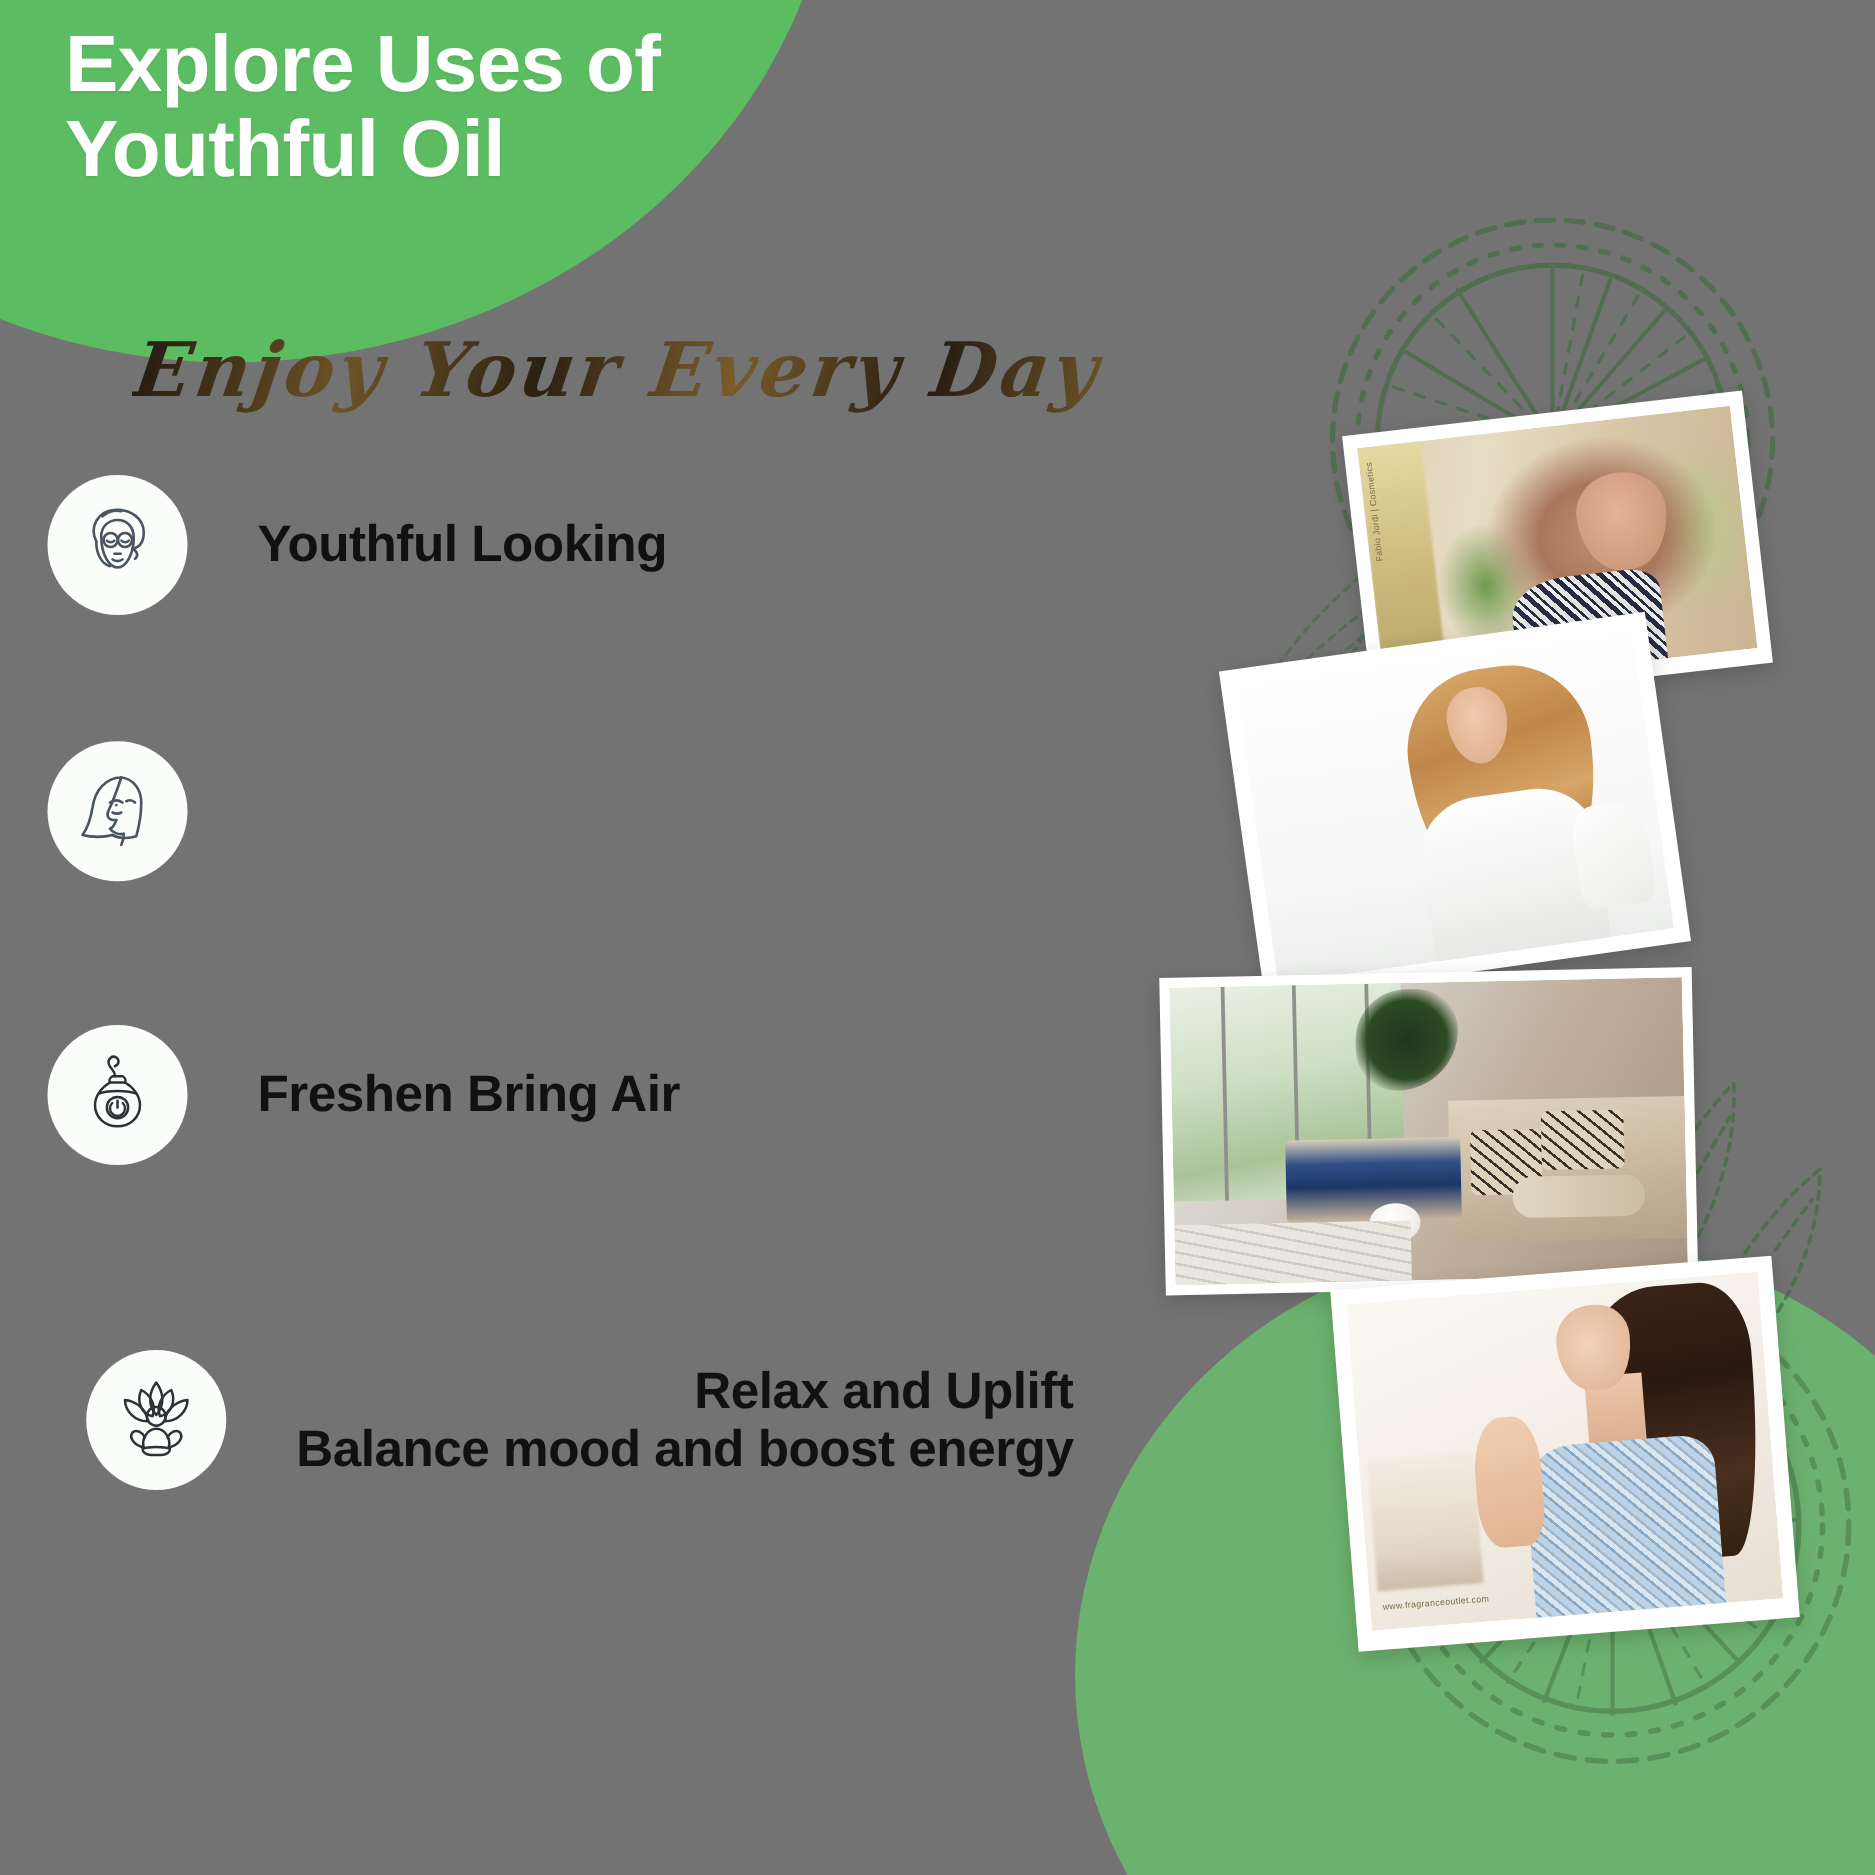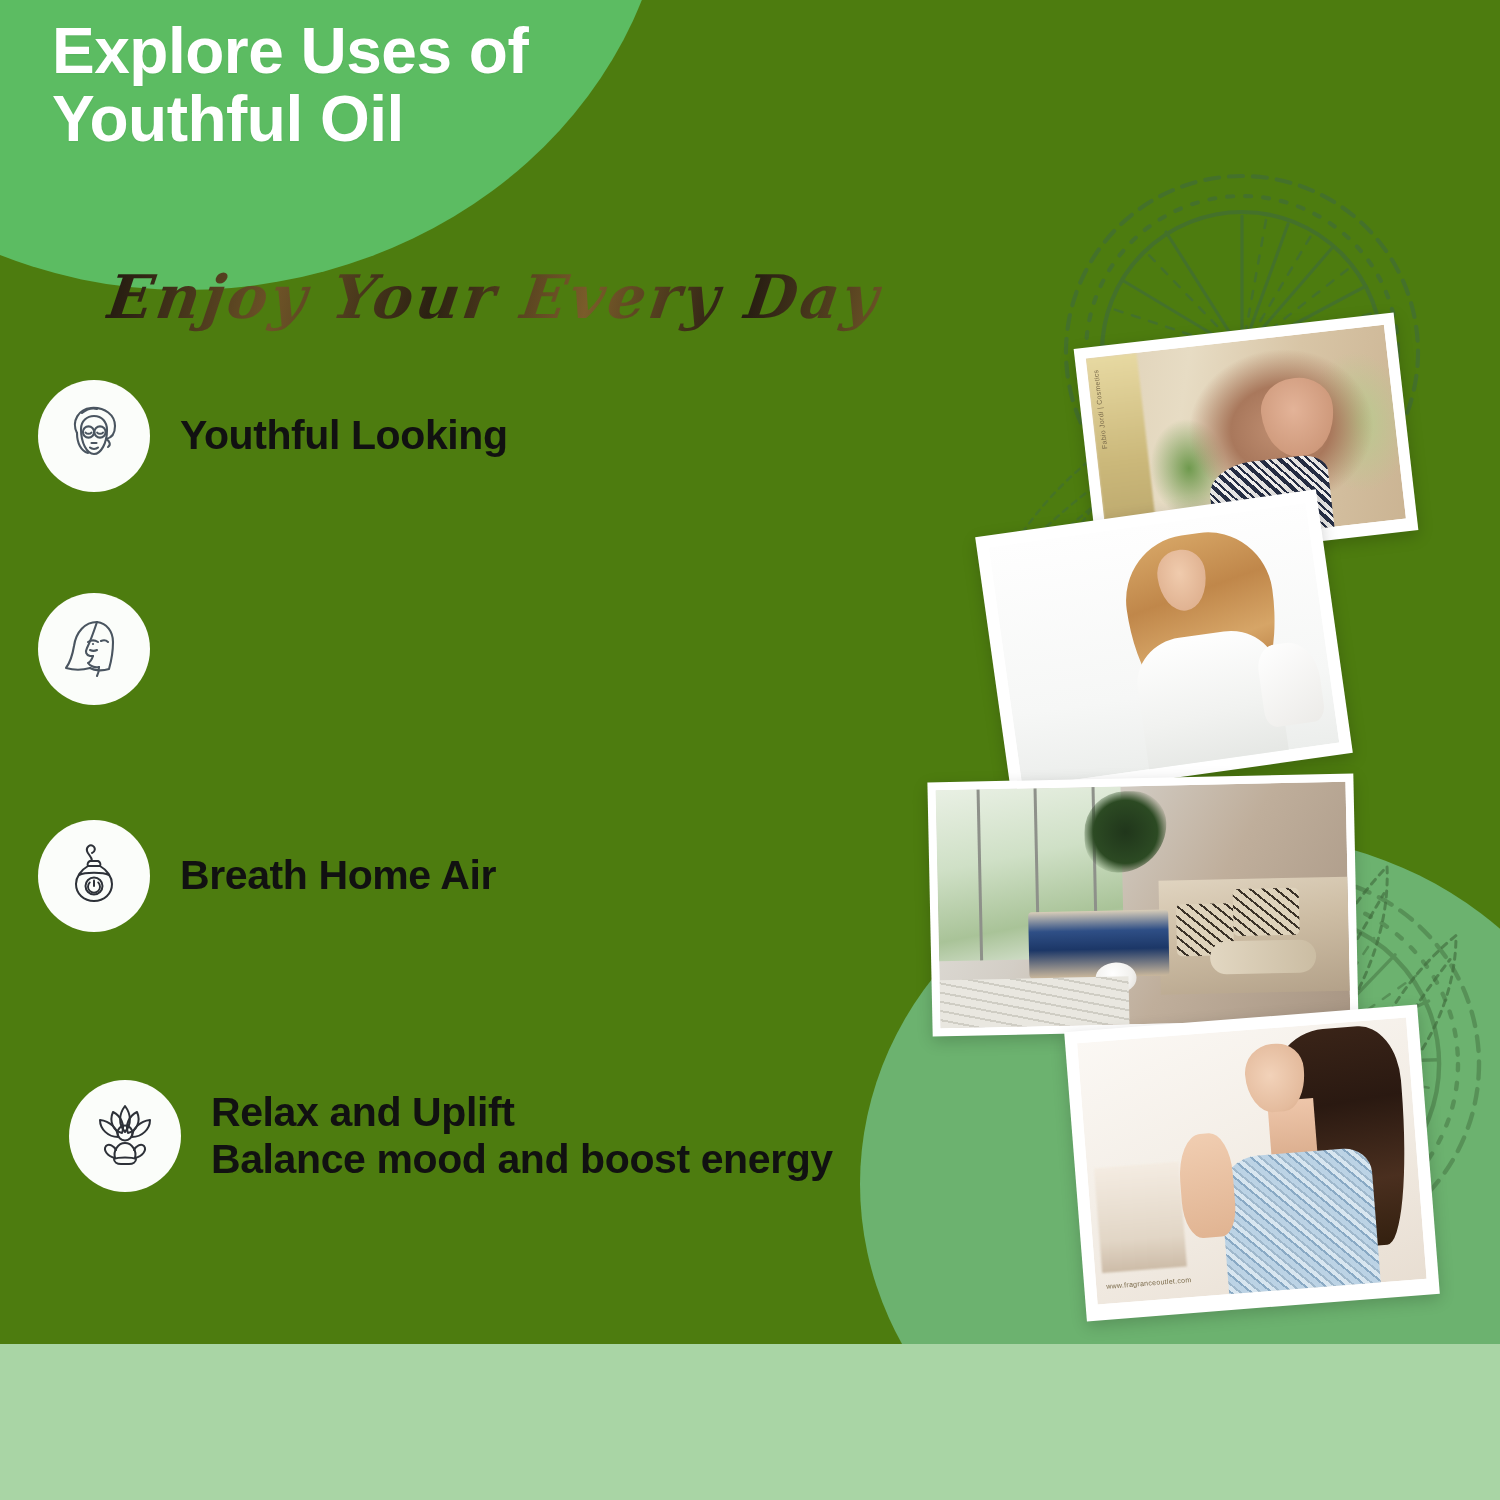--- a/index.html
+++ b/index.html
@@ -2,21 +2,21 @@
 <html><head>
 <meta charset="utf-8">
 <style>
   html,body{margin:0;padding:0;}
   body{
     width:1500px;height:1500px;
     font-family:"Liberation Sans","DejaVu Sans",sans-serif;
     background:#a9d5a5;
     overflow:hidden;
   }
-  .canvas{position:relative;width:1500px;height:1344px;overflow:hidden;background:#4d7c0f;}
+  .canvas{position:relative;width:1500px;height:1500px;overflow:hidden;background:#737373;}
 
   
   .corner-blob{
     position:absolute;right:-120px;bottom:-190px;
     width:760px;height:700px;
     background:#6cb26f;
     border-radius:50% 50% 50% 50%/50% 50% 50% 50%;
     z-index:1;
   }
   .header-blob{
@@ -68,21 +68,21 @@
   .badge{
     width:112px;height:112px;margin-left:38px;
     border-radius:50%;
     background:#fbfdfa;
     display:flex;align-items:center;justify-content:center;
     flex:0 0 auto;
     box-shadow:0 0 0 0 rgba(0,0,0,0);
   }
   .badge svg{display:block;}
 
-  .row-text{margin-left:30px;}
+  .row-text{margin-left:56px;text-align:right;}
   .line1,.line2{
     color:#111111;font-weight:bold;
     font-family:"Liberation Sans","DejaVu Sans",sans-serif;
     letter-spacing:-0.4px;
     white-space:nowrap;
   }
   .line1{font-size:41px;line-height:1.12;}
   .line2{font-size:41px;line-height:1.14;}
 
   
@@ -470,21 +470,21 @@
             <path d="M31 27 C24 31 19 38 19 45 C19 55 27 62 37 62 C47 62 55 55 55 45 C55 38 50 31 43 27"></path>
             <path d="M22 36 C28 33 46 33 52 36"></path>
             <circle cx="37" cy="47" r="8.5"></circle>
             <path d="M37 41.5 L37 47"></path>
             <path d="M32.8 43.4 A6 6 0 1 0 41.2 43.4" stroke-width="1.9"></path>
           </g>
         </svg>
         </span>
       </div>
       <div class="row-text">
-        <div class="line1">Breath Home Air</div>
+        <div class="line1">Freshen Bring Air</div>
       </div>
     </div>
 
     <div class="row row-3">
       <div class="badge">
         <span>
         <svg width="76" height="76" viewBox="0 0 76 76">
           <g fill="none" stroke="#2d3138" stroke-width="2" stroke-linecap="round" stroke-linejoin="round">
             <path d="M38 8 C44 16 45 26 38 34 C31 26 32 16 38 8 Z"></path>
             <path d="M26 14 C34 18 38 27 35 35 C26 33 22 23 26 14 Z"></path>

